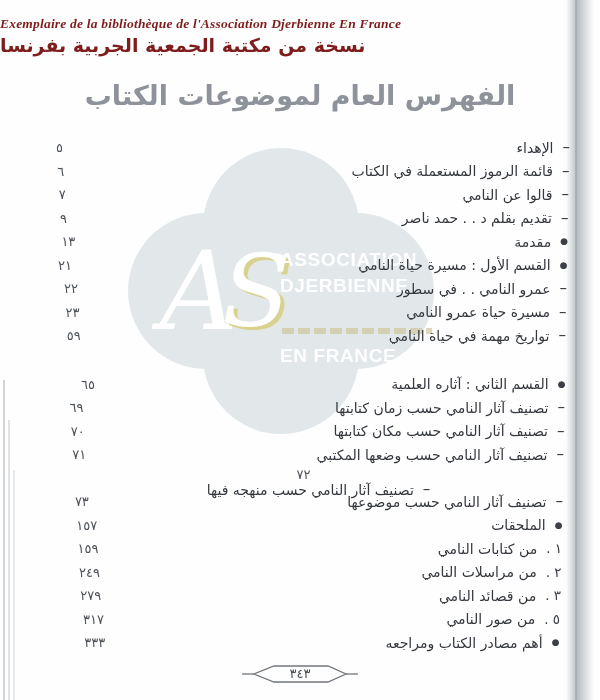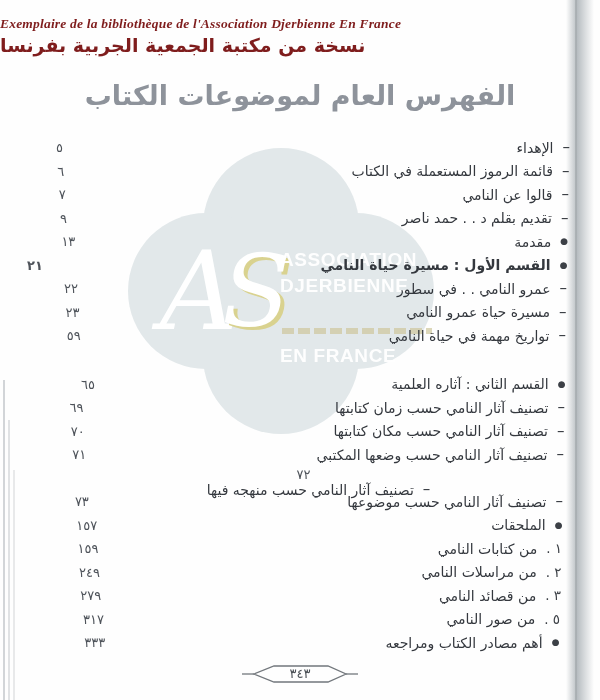--- a/index.html
+++ b/index.html
@@ -132,21 +132,21 @@
         <span class="toc-label">تقديم بقلم د . . حمد ناصر</span>
       </div>
     </div>
     <div class="toc-row" style="padding-left: 61.4px; padding-right: 32px;">
       <span class="toc-page">١٣</span>
       <div class="toc-right">
         <span class="marker bullet">●</span>
         <span class="toc-label">مقدمة</span>
       </div>
     </div>
-    <div class="toc-row" style="padding-left: 27px; padding-right: 32.5px; font-weight: bold;">
+    <div class="toc-row" style="padding-left: 58px; padding-right: 32.5px;">
       <span class="toc-page">٢١</span>
       <div class="toc-right">
         <span class="marker bullet">●</span>
         <span class="toc-label">القسم الأول : مسيرة حياة النامي</span>
       </div>
     </div>
     <div class="toc-row" style="padding-left: 64.1px; padding-right: 33px;">
       <span class="toc-page">٢٢</span>
       <div class="toc-right">
         <span class="marker dash">–</span>

